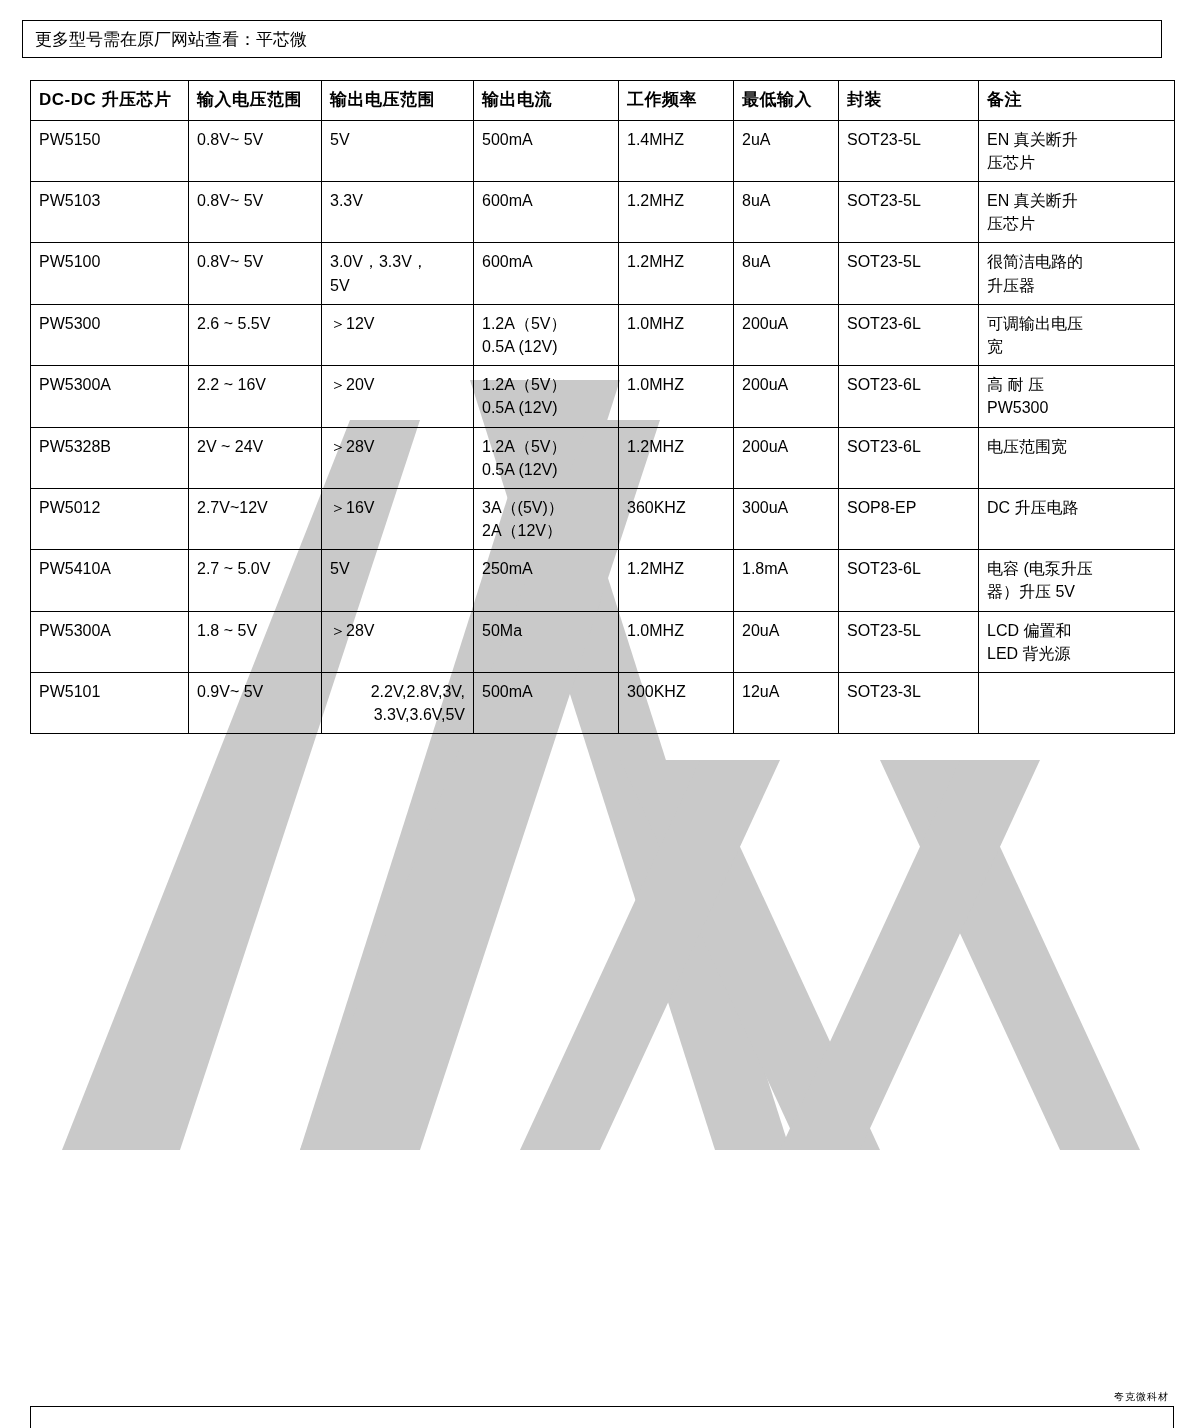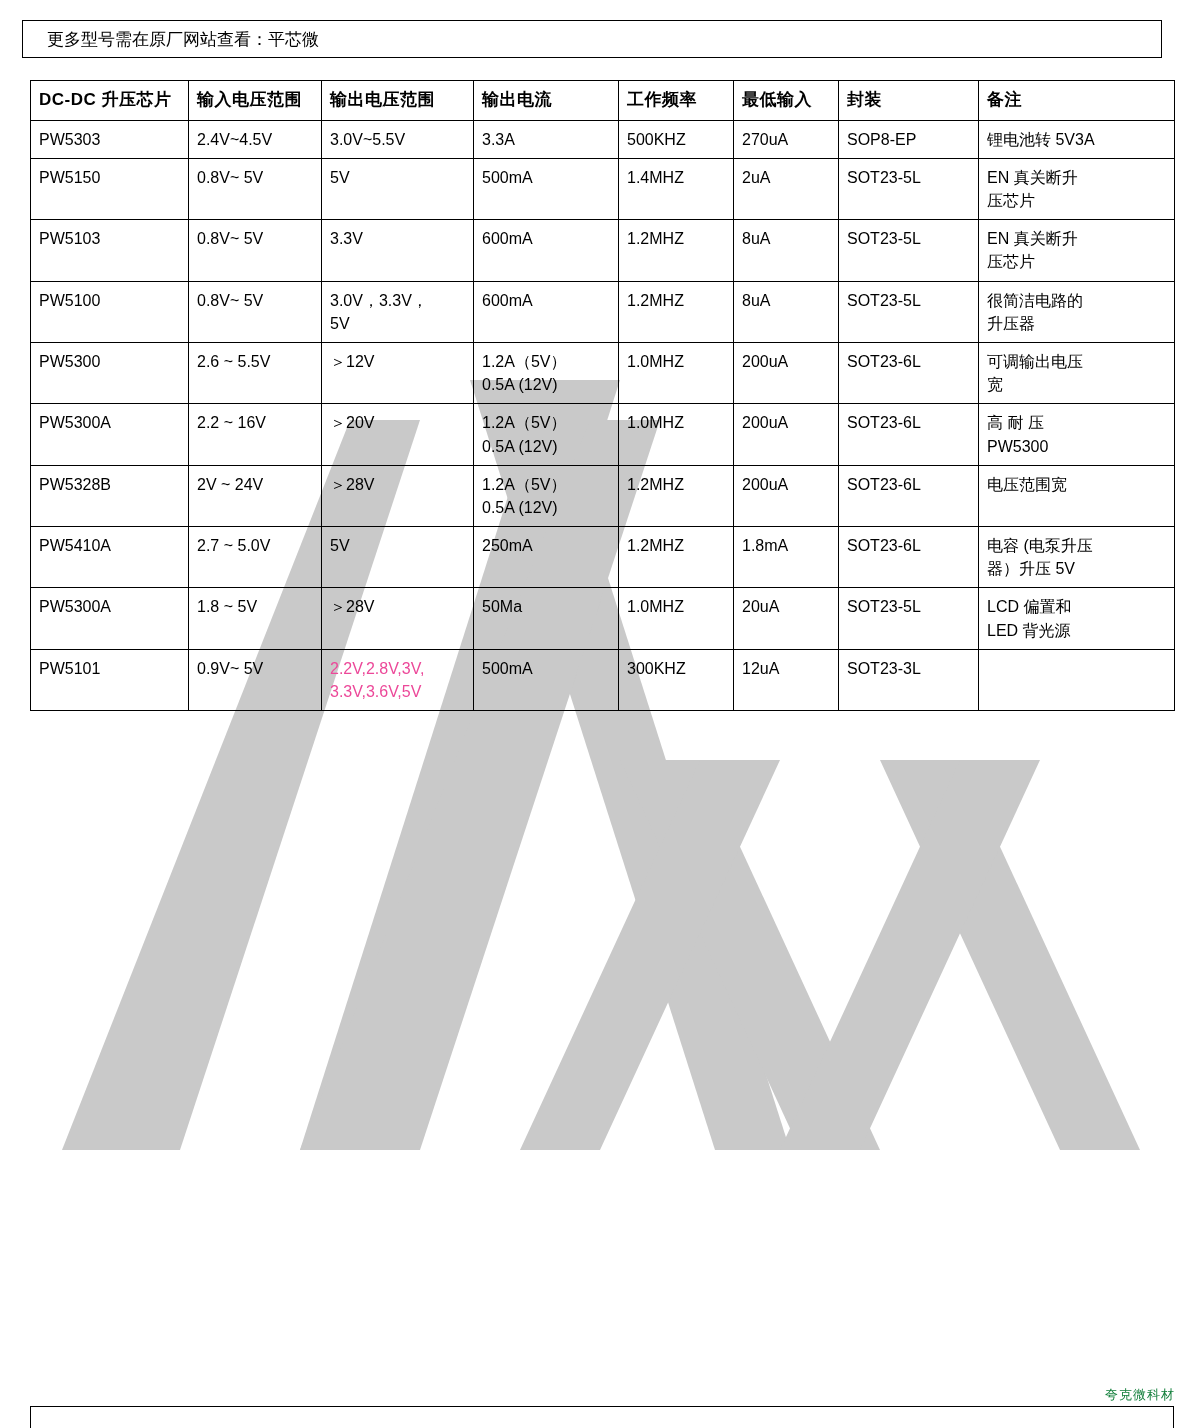--- a/index.html
+++ b/index.html
@@ -37,21 +37,21 @@
   .header-note {
     position: absolute;
     left: 22px;
     top: 20px;
     width: 1140px;
     height: 38px;
     border: 1px solid #000;
     box-sizing: border-box;
     display: flex;
     align-items: center;
-    padding-left: 24px;
+    padding-left: 12px;
     font-size: 17px;
     background: transparent;
     z-index: 3;
   }
 
   
   .table-wrap {
     position: absolute;
     left: 30px;
     top: 80px;
@@ -73,21 +73,22 @@
     line-height: 1.45;
     background: transparent;
   }
   table.spec th {
     font-weight: bold;
     font-size: 17px;
     text-align: left;
     letter-spacing: 0.5px;
   }
   td.muted {
-    color: #ec4899;
+    color: #000000;
+    text-align: right;
   }
   .cell-line { display: block; }
 
   
   col.c0 { width: 158px; }
   col.c1 { width: 133px; }
   col.c2 { width: 152px; }
   col.c3 { width: 145px; }
   col.c4 { width: 115px; }
   col.c5 { width: 105px; }
@@ -104,24 +105,24 @@
     border-left: 1px solid #000;
     border-right: 1px solid #000;
     border-top: 1px solid #000;
     box-sizing: border-box;
     z-index: 3;
   }
 
   
   .corner-logo {
     position: absolute;
-    right: 8px;
+    right: 14px;
     bottom: 24px;
-    font-size: 13px;
-    color: #15803d;
+    font-size: 10px;
+    color: #000000;
     letter-spacing: 1px;
     z-index: 4;
   }
 </style>
 </head>
 <body>
 
 <div class="page">
 
   <svg class="watermark" viewBox="0 0 1183 1428" preserveAspectRatio="none">
@@ -161,32 +162,20 @@
           <th>输出电压范围</th>
           <th>输出电流</th>
           <th>工作频率</th>
           <th>最低输入</th>
           <th>封装</th>
           <th>备注</th>
         </tr>
       </thead>
       <tbody>
           <tr>
-            <td>PW5303</td>
-            <td>2.4V~4.5V</td>
-            <td>3.0V~5.5V</td>
-            <td>3.3A</td>
-            <td>500KHZ</td>
-            <td>270uA</td>
-            <td>SOP8-EP</td>
-            <td>
-              <span class="cell-line">锂电池转 5V3A</span>
-            </td>
-          </tr>
-          <tr>
             <td>PW5150</td>
             <td>0.8V~ 5V</td>
             <td>5V</td>
             <td>500mA</td>
             <td>1.4MHZ</td>
             <td>2uA</td>
             <td>SOT23-5L</td>
             <td>
               <span class="cell-line">EN 真关断升</span>
               <span class="cell-line">压芯片</span>
@@ -262,20 +251,35 @@
               <span class="cell-line">0.5A (12V)</span>
             </td>
             <td>1.2MHZ</td>
             <td>200uA</td>
             <td>SOT23-6L</td>
             <td>
               <span class="cell-line">电压范围宽</span>
             </td>
           </tr>
           <tr>
+            <td>PW5012</td>
+            <td>2.7V~12V</td>
+            <td>＞16V</td>
+            <td>
+              <span class="cell-line">3A（(5V)）</span>
+              <span class="cell-line">2A（12V）</span>
+            </td>
+            <td>360KHZ</td>
+            <td>300uA</td>
+            <td>SOP8-EP</td>
+            <td>
+              <span class="cell-line">DC 升压电路</span>
+            </td>
+          </tr>
+          <tr>
             <td>PW5410A</td>
             <td>2.7 ~ 5.0V</td>
             <td>5V</td>
             <td>250mA</td>
             <td>1.2MHZ</td>
             <td>1.8mA</td>
             <td>SOT23-6L</td>
             <td>
               <span class="cell-line">电容 (电泵升压</span>
               <span class="cell-line">器）升压 5V</span>

